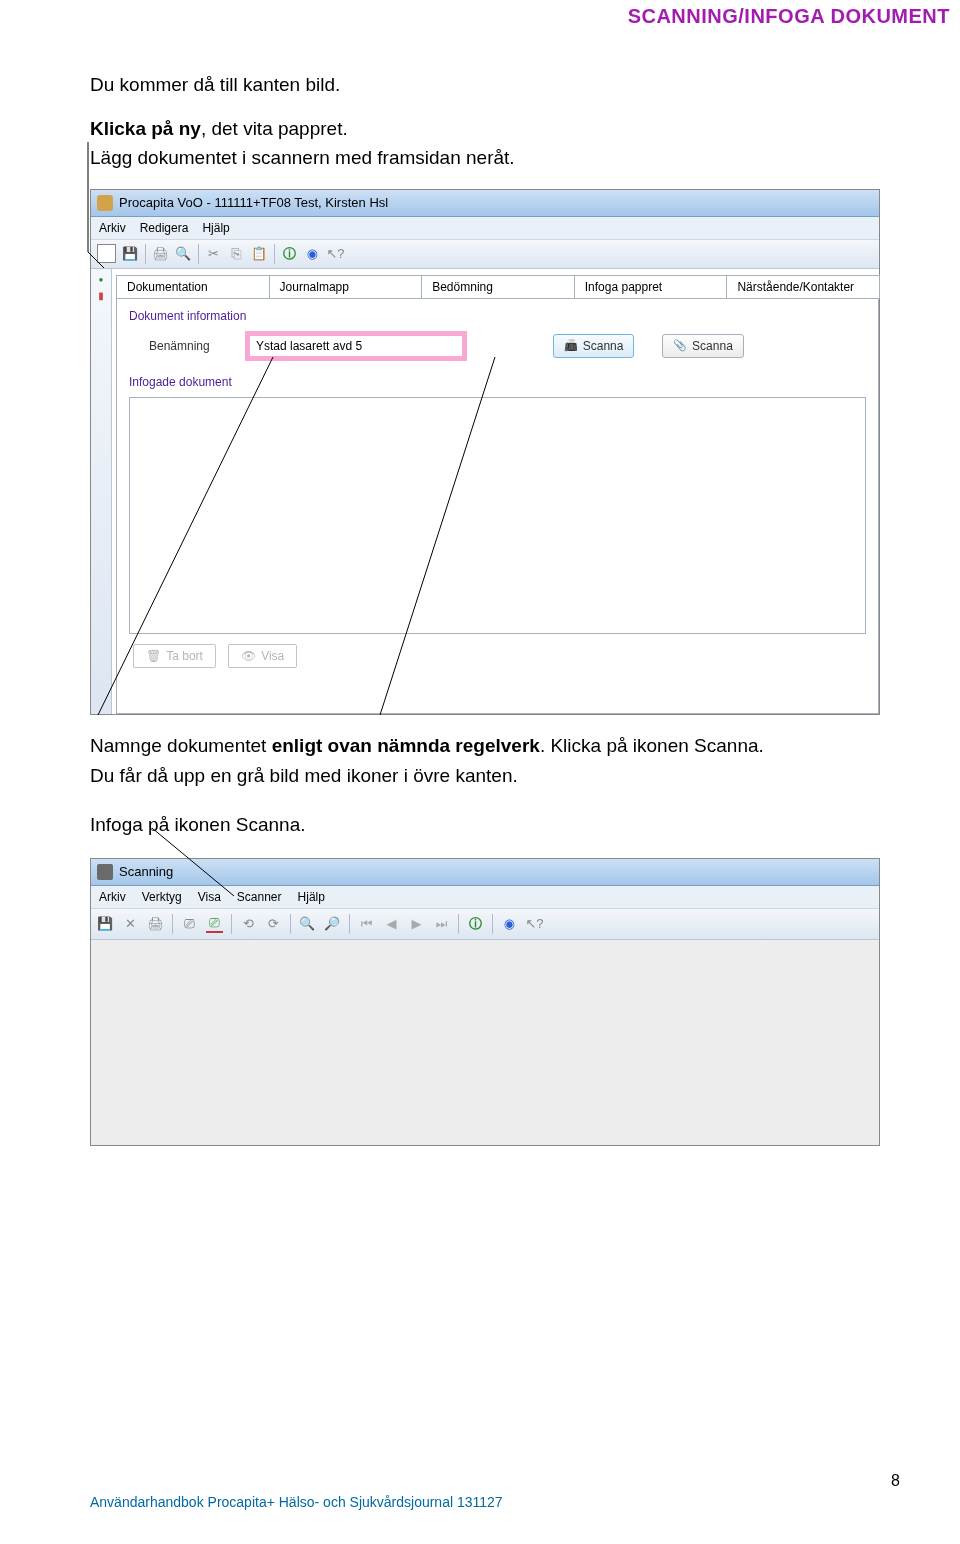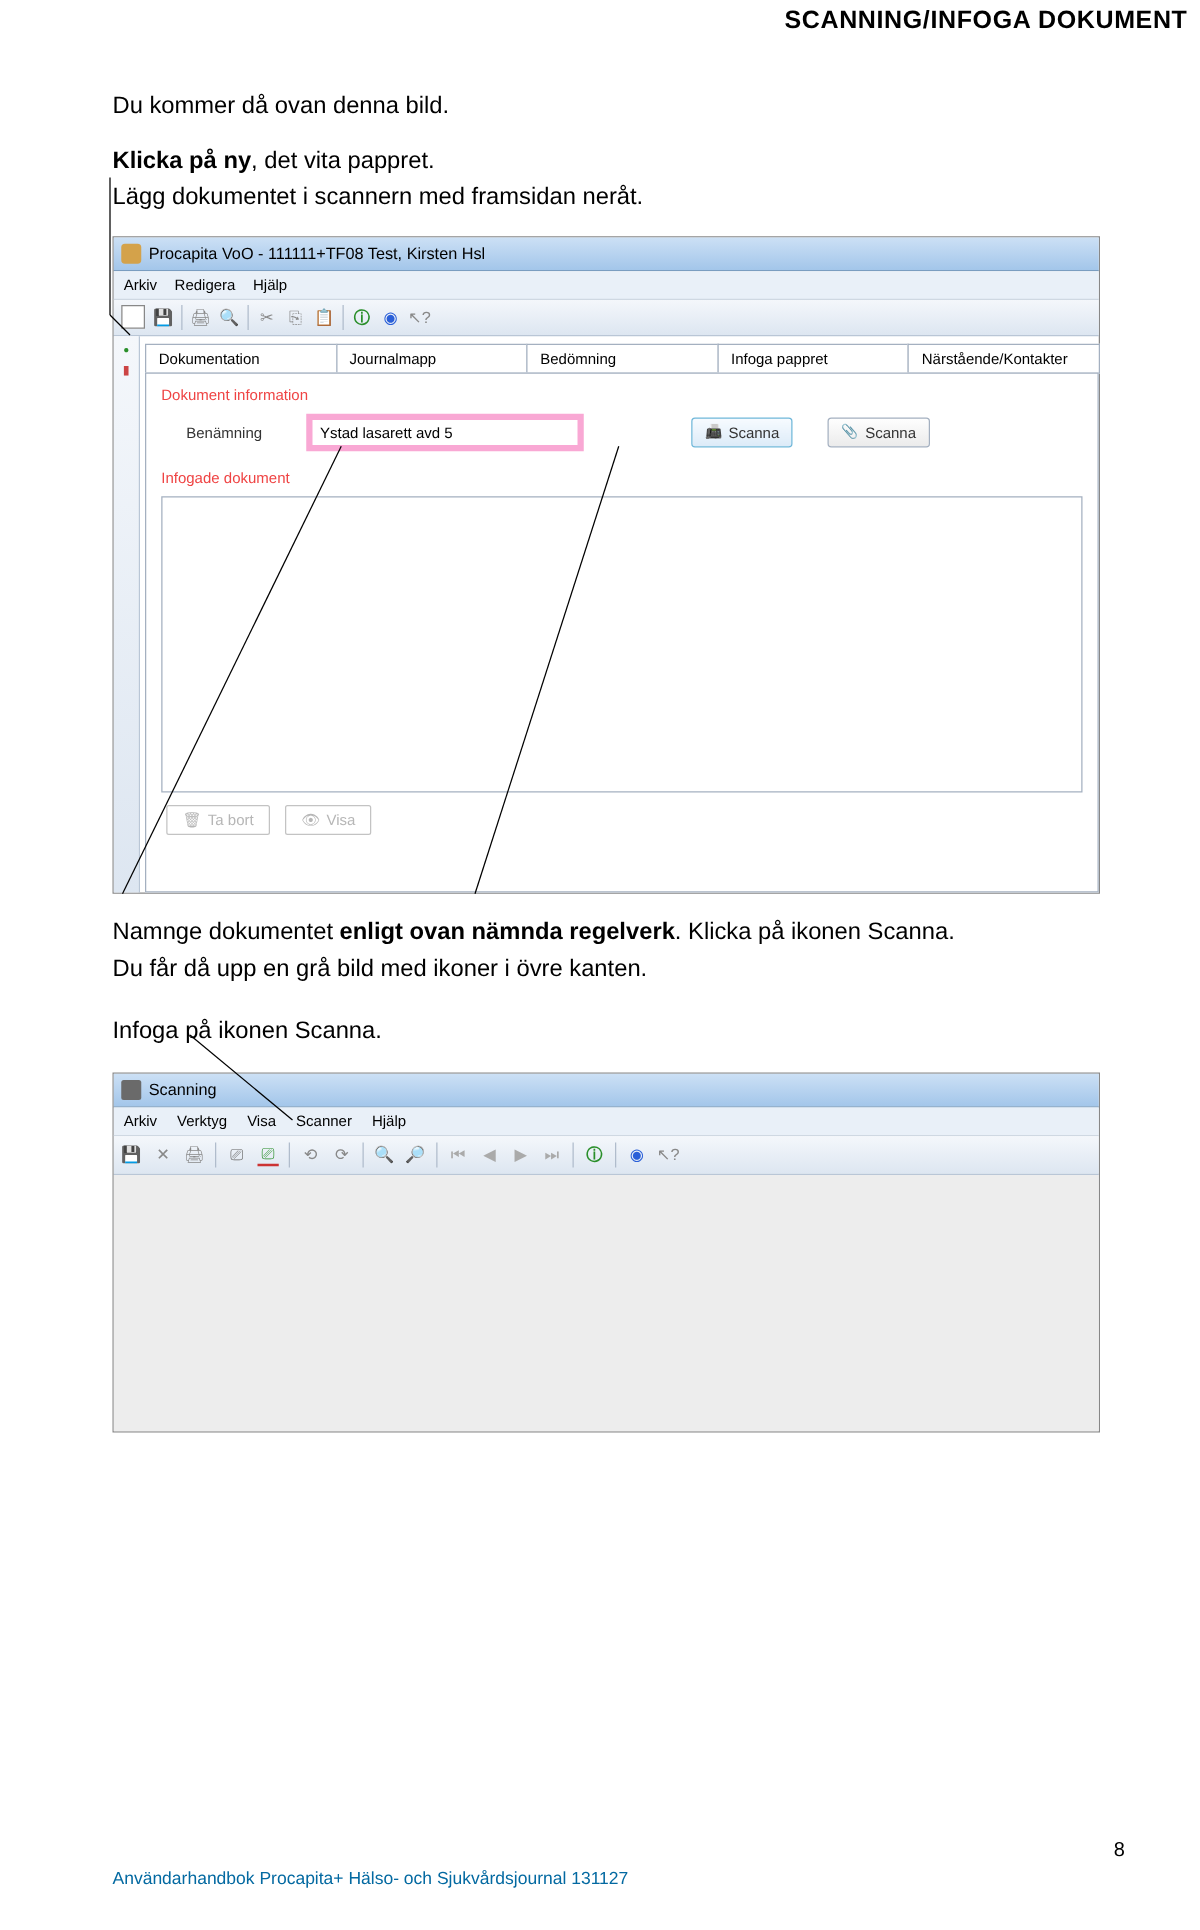--- a/index.html
+++ b/index.html
@@ -14,21 +14,21 @@
     padding: 40px 60px 40px 90px;
     position: relative;
     min-height: 1460px;
   }
   .header {
     position: absolute;
     top: 5px;
     right: 10px;
     font-size: 20px;
     font-weight: bold;
-    color: #000000;
+    color: #a21caf;
     letter-spacing: 0.5px;
   }
   .body-text {
     font-size: 19px;
     color: #000;
     line-height: 1.35;
   }
   .body-text p { margin: 0 0 4px 0; }
   .bold { font-weight: bold; }
   .screenshot {
@@ -101,21 +101,21 @@
   }
   .tab.active { border-bottom: 1px solid #fff; }
   .content-panel {
     border: 1px solid #a4b0c0;
     margin: -1px 0 0 28px;
     padding: 10px 12px 14px 12px;
     background: #fff;
     position: relative;
     height: 390px;
   }
-  .section-label { font-size: 12px; color: #ef4444; margin-bottom: 8px; }
+  .section-label { font-size: 12px; color: #4c1d95; margin-bottom: 8px; }
   .field-row {
     display: flex;
     align-items: center;
     gap: 28px;
     margin: 6px 0 14px 20px;
   }
   .field-label { font-size: 12px; color: #333; width: 68px; }
   .text-input {
     border: 5px solid #f9a8d4;
     height: 20px;
@@ -223,21 +223,21 @@
   }
   svg.arrow { position:absolute; overflow:visible; }
 </style>
 </head>
 <body>
 
 <div class="page">
   <div class="header">SCANNING/INFOGA DOKUMENT</div>
 
   <div class="body-text" style="margin-top:32px; position:relative;">
-    <p>Du kommer då ovan denna bild.</p>
+    <p>Du kommer då till kanten bild.</p>
     <p style="margin-top:18px;">
       <span class="bold">Klicka på ny</span><span>, det vita pappret.</span>
     </p>
     <p>Lägg dokumentet i scannern med framsidan neråt.</p>
     <svg class="arrow" style="left:-4px; top:70px;" width="40" height="120">
       <line x1="2" y1="0" x2="2" y2="110" stroke="#000" stroke-width="1"></line>
       <line x1="2" y1="110" x2="18" y2="126" stroke="#000" stroke-width="1"></line>
     </svg>
   </div>
 

